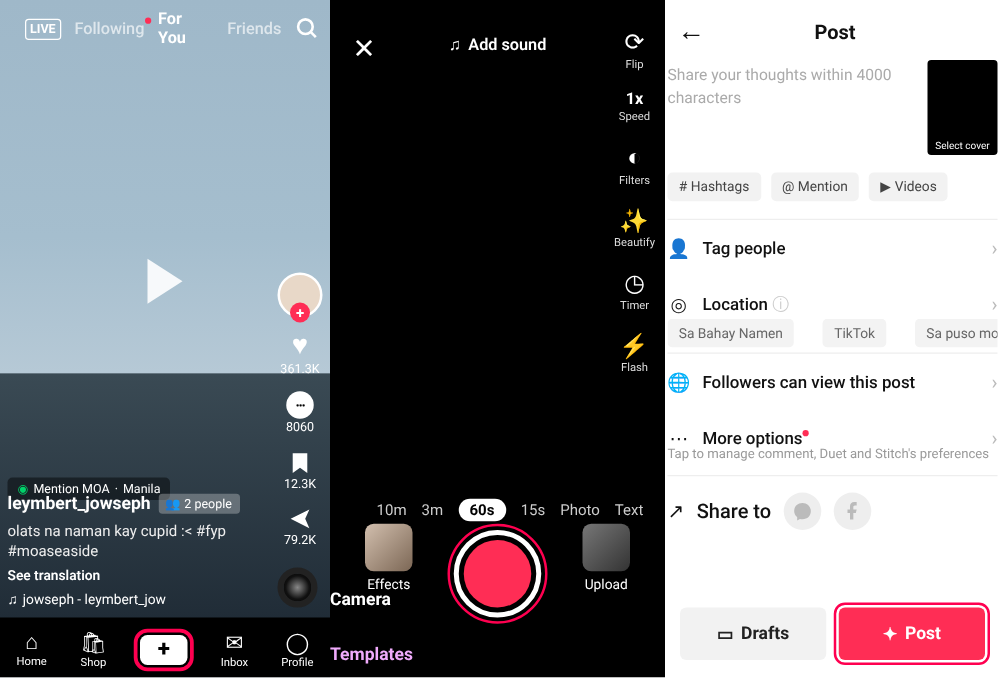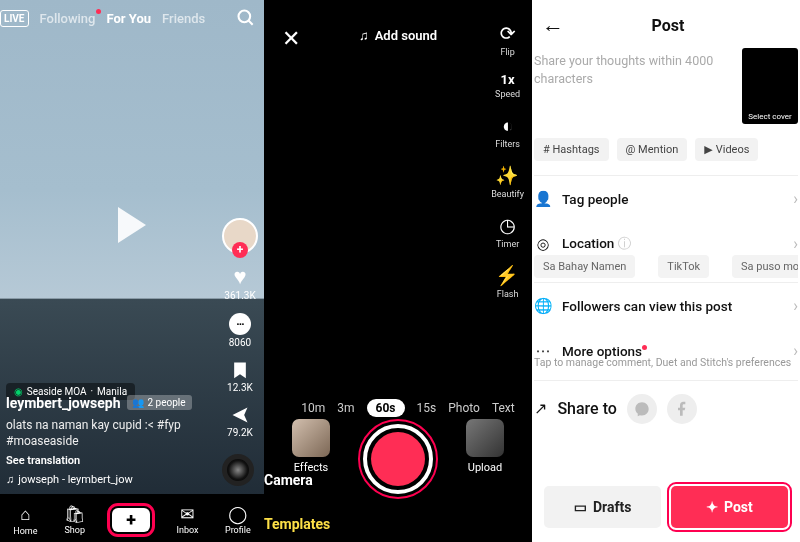--- a/index.html
+++ b/index.html
@@ -3,21 +3,21 @@
 <meta charset="utf-8">
 <style>
   * { margin: 0; padding: 0; box-sizing: border-box; }
   body { font-family: -apple-system, BlinkMacSystemFont, "Segoe UI", Roboto, Arial, sans-serif; background: #fff; width: 800px; height: 542px; overflow: hidden; }
   .container { display: flex; width: 800px; height: 542px; }
   .panel { height: 542px; position: relative; overflow: hidden; flex: 0 0 auto; }
   .panel1 { width: 264px; background: linear-gradient(to bottom, #9fb8c9 0%, #a5bece 35%, #b6c9d6 55%, #3a4a54 55.2%, #1a2530 100%); color: #fff; }
   .panel2 { width: 268px; background: #000; color: #fff; }
   .panel3 { width: 268px; background: #fff; color: #111; display:flex; flex-direction:column;}
   
-  .p1-top { display: flex; align-items: center; padding: 8px 8px 0 0; gap: 11px; font-size: 13px; justify-content: flex-end; }
+  .p1-top { display: flex; align-items: center; padding: 8px 8px 0 20px; gap: 11px; font-size: 13px; justify-content: flex-end; }
   .p1-top .live-icon { font-size: 10px; padding:2px 3px; border:1px solid #fff; border-radius:3px; font-weight:700;}
   .p1-top .nav-tab { color: rgba(255,255,255,.65); font-weight:500; position:relative;}
   .p1-top .nav-tab.active { color:#fff; font-weight:700;}
   .p1-top .nav-tab .dot{ position:absolute; top:-2px; right:-6px; width:5px; height:5px; background:#ff2d55; border-radius:50%; }
   .p1-top .search { margin-left:auto; }
   
   .p1-actions { position:absolute; right:6px; top:218px; display:flex; flex-direction:column; align-items:center; gap:12px;}
   .p1-actions .avatar { width:36px; height:36px; border-radius:50%; background:#e8d8c8; border:2px solid #fff; position:relative;}
   .p1-actions .avatar .plus { position:absolute; bottom:-6px; left:50%; transform:translateX(-50%); width:16px; height:16px; background:#ff2d55; color:#fff; border-radius:50%; font-size:12px; line-height:16px; text-align:center; font-weight:700;}
   .p1-actions .action { display:flex; flex-direction:column; align-items:center; color:#fff;}
@@ -54,21 +54,21 @@
   .p2-durs{ position:absolute; bottom:125px; left:0; right:0; display:flex; justify-content:center; gap:12px; align-items:center; font-size:12px; color:#ccc;margin-left:20px;}
   .p2-durs .dur.active{ background:#fff; color:#000; border-radius:10px; padding:2px 9px; font-weight:700;}
   .p2-rec{ position:absolute; bottom:48px; left:50%; transform:translateX(-50%); width:70px; height:70px; border:4px solid #fff; border-radius:50%; display:flex; align-items:center; justify-content:center; outline:2px solid #ff0050; outline-offset:3px;}
   .p2-rec .inner{ width:54px; height:54px; background:#ff2d55; border-radius:50%;}
   .p2-sidebtn{ position:absolute; bottom:68px; display:flex; flex-direction:column; align-items:center; gap:4px; font-size:11px;}
   .p2-effects{ left:28px;}
   .p2-upload{ right:28px;}
   .p2-sidebtn .sq{ width:38px; height:38px; border-radius:7px; background:linear-gradient(135deg,#777,#333);}
   .p2-sidebtn.p2-effects .sq{ background:linear-gradient(135deg,#d2bfae,#7c6755);}
   .p2-tabs{ position:absolute; bottom:10px; left:0; right:0; display:flex; justify-content:center; gap:28px; font-size:14px; font-weight:700;flex-direction:column;}
-  .p2-tabs .tab{ color:#fde047;}
+  .p2-tabs .tab{ color:#f0abfc;}
   .p2-tabs .tab.active{ color:#fff;}
   
   .p3-head{ display:flex; align-items:center; padding:12px 10px 10px; font-size:16px; font-weight:700;}
   .p3-head .back{ font-size:22px; margin-right:4px; font-weight:400;}
   .p3-head .title{ flex:1; text-align:center; margin-left:-22px;}
   .p3-body{ padding:0 2px; }
   .descrow{ display:flex; gap:8px;}
   .descrow .ph{ flex:1; color:#aaa; font-size:12.5px; line-height:1.4; padding-top:4px;}
   .cover{ width:56px; height:76px; background:#000; border-radius:3px; display:flex; align-items:flex-end; justify-content:center; color:#fff; font-size:8px; padding-bottom:3px;}
   .chipsrow{ display:flex; gap:8px; margin-top:14px;}
@@ -136,21 +136,21 @@
             <svg width="20" height="20" viewBox="0 0 24 24" fill="#fff">
               <path d="M3 12l18-9-4 9 4 9z"></path>
             </svg>
           </span>
           <span class="cnt">79.2K</span>
         </div>
     </div>
 
     <div class="locpill">
       <span class="green">◉</span>
-      <span>Seaside MOA</span>
+      <span>Mention MOA</span>
       <span>·</span>
       <span>Manila</span>
     </div>
 
     <div class="caption">
       <div class="userrow">
         <span class="user">leymbert_jowseph</span>
         <span class="pplbadge">👥 <span>2 people</span></span>
       </div>
       <div class="txt">olats na naman kay cupid :&lt;  #fyp #moaseaside</div>

